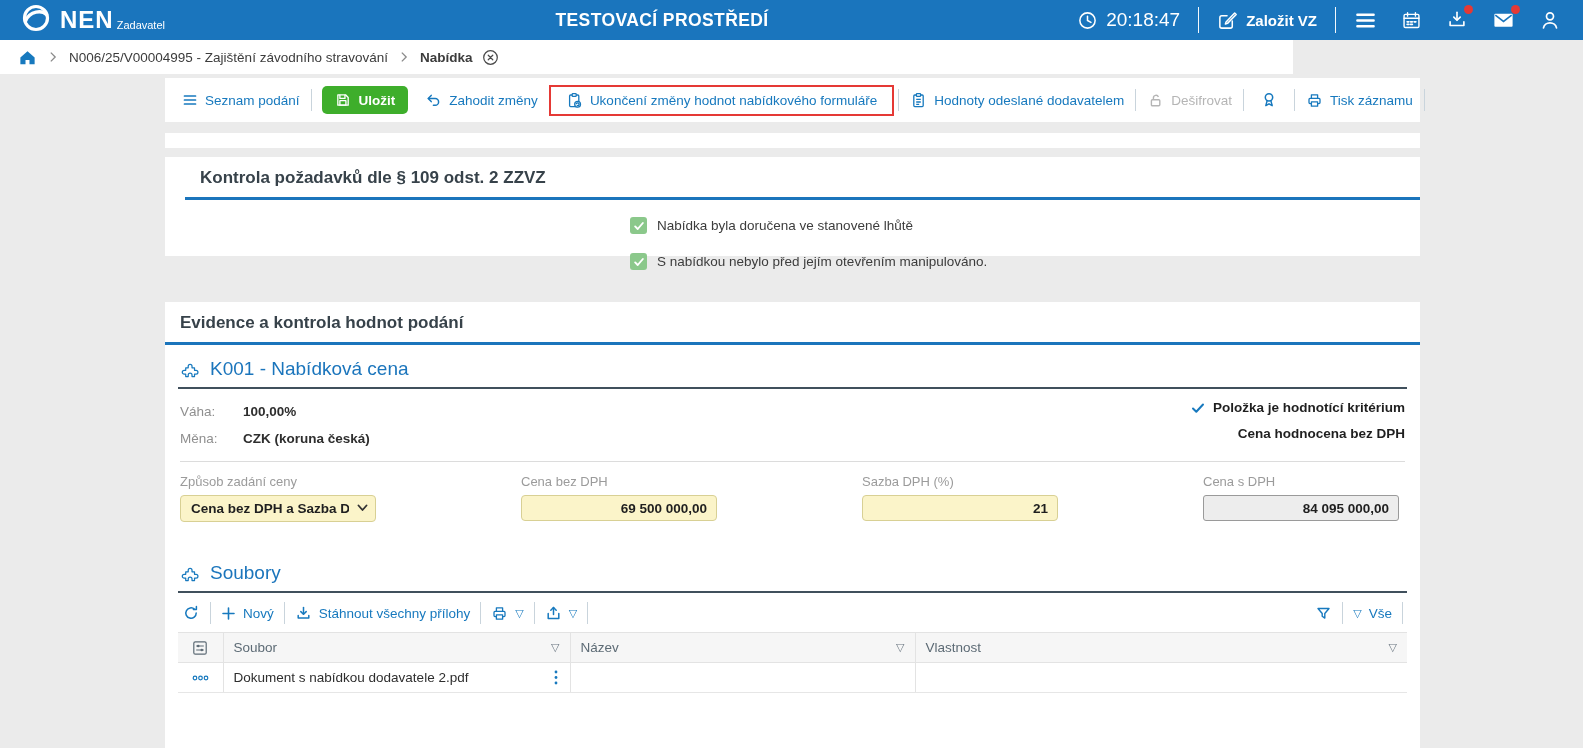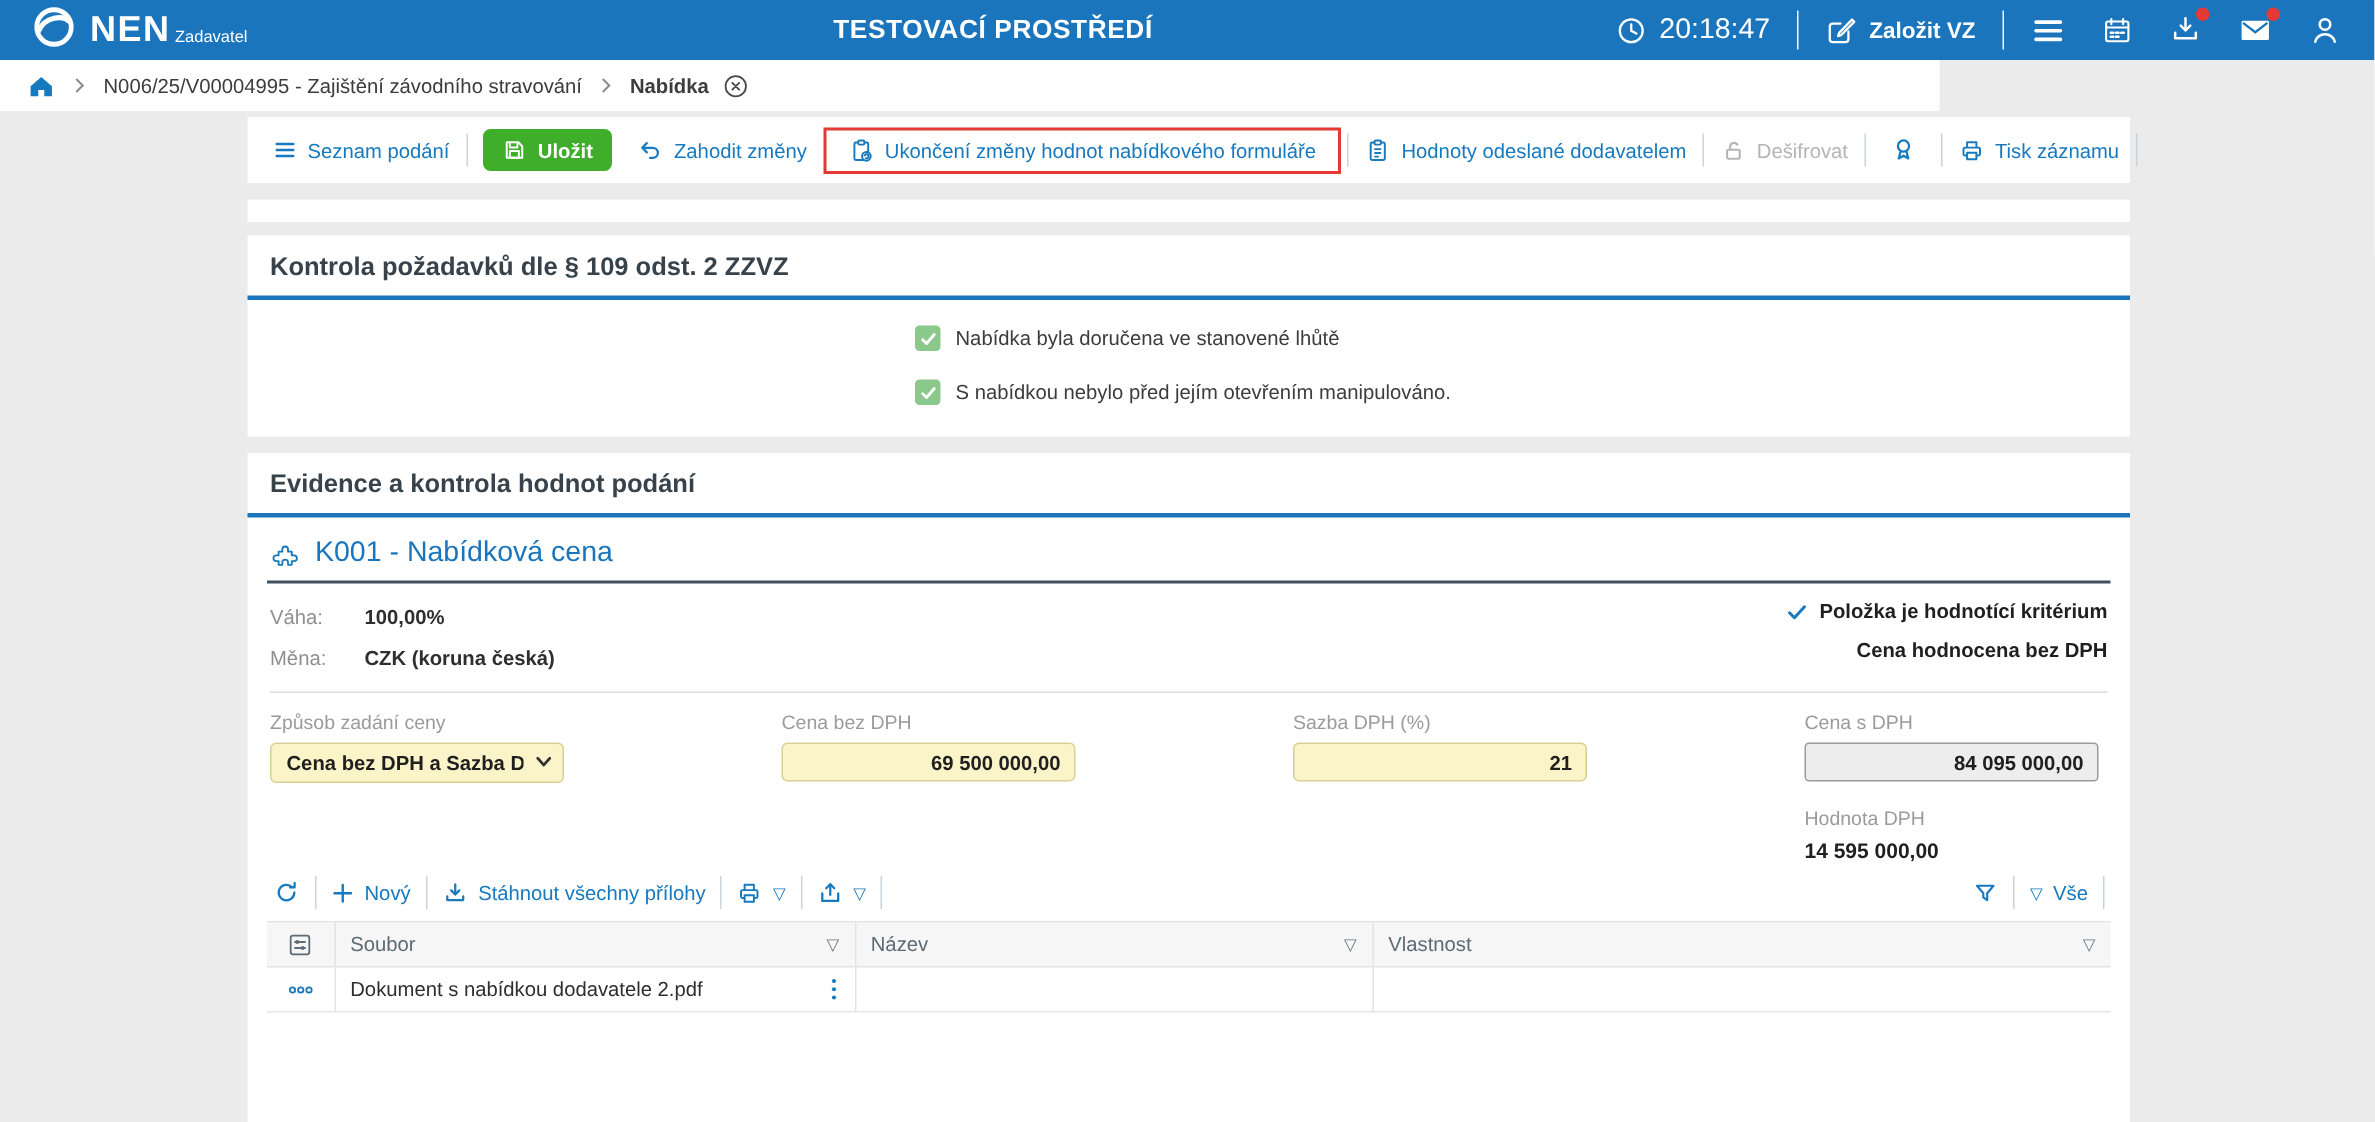--- a/index.html
+++ b/index.html
@@ -35,21 +35,21 @@
     position:absolute; top:40px; left:0; width:1293px; height:34px; background:#fff;
     display:flex; align-items:center; padding-left:18px; gap:9px; font-size:13.5px;
   }
   .crumb { color:#3c3c3c; }
   .crumb.bold { font-weight:bold; }
 
   
   .panel { position:absolute; left:165px; width:1255px; background:#fff; }
   .panel-toolbar  { top:78px;  height:44px; }
   .panel-strip    { top:133px; height:15px; }
-  .panel-kontrola { top:157px; height:134px; }
+  .panel-kontrola { top:157px; height:99px;padding-left:20px; }
   .panel-evidence { top:302px; height:553px; }
 
   
   .toolbar { display:flex; align-items:center; height:100%; padding:0 8px; color:#1779be; font-size:13.5px; }
   .titem { display:flex; align-items:center; gap:7px; padding:0 9px; cursor:pointer; white-space:nowrap; }
   .titem.disabled { color:#b5b5b5; cursor:default; }
   .tdiv { width:1px; height:22px; background:#c9d4dc; margin:0 2px; flex:none; }
   .btn-green {
     background:#3eae2b; color:#fff; font-weight:bold; border:none; border-radius:5px;
     padding:6px 13px; display:flex; gap:8px; align-items:center; margin:0 8px;
@@ -411,27 +411,31 @@
         <label>Cena bez DPH</label>
         <input class="inp" value="69 500 000,00" style="">
       </div>
       <div class="field">
         <label>Sazba DPH (%)</label>
         <input class="inp" value="21" style="">
       </div>
       <div class="field">
         <label>Cena s DPH</label>
         <input class="inp gray" readonly="" value="84 095 000,00" style="">
-        <div class="hodnota">
-          <label>Hodnota DPH</label>
-          <div class="hval">14 595 000,00</div>
-        </div>
-      </div>
-    </div>
-
+      </div>
+    </div>
+
+    <div class="subhead files">
+      <span>
+        <svg width="21" height="21" viewBox="0 0 22 22" fill="none" stroke="#1779be" stroke-width="1.3" stroke-linejoin="round">
+          <path d="M6 9.2 H8.6 V7.6 a2 2 0 1 1 4 0 V9.2 H15.2 V11.8 h1.6 a2 2 0 1 1 0 4 H15.2 V18.4 H12.6 V16.8 a2 2 0 1 0 -4 0 V18.4 H6 V15.8 H4.4 a2 2 0 1 1 0 -4 H6 Z"></path>
+        </svg>
+      </span>
+      <span>Soubory</span>
+    </div>
 
     <div class="ftoolbar">
       <div class="titem" style="padding-left:2px;">
         <span>
           <svg width="18" height="18" viewBox="0 0 18 18" fill="none" stroke="#1779be" stroke-width="1.5" stroke-linecap="round">
             <path d="M14.2 9 a5.2 5.2 0 1 1 -1.6 -3.7"></path>
             <path d="M14.4 2.6 V5.6 H11.4" stroke-linejoin="round"></path>
           </svg>
         </span>
       </div>

